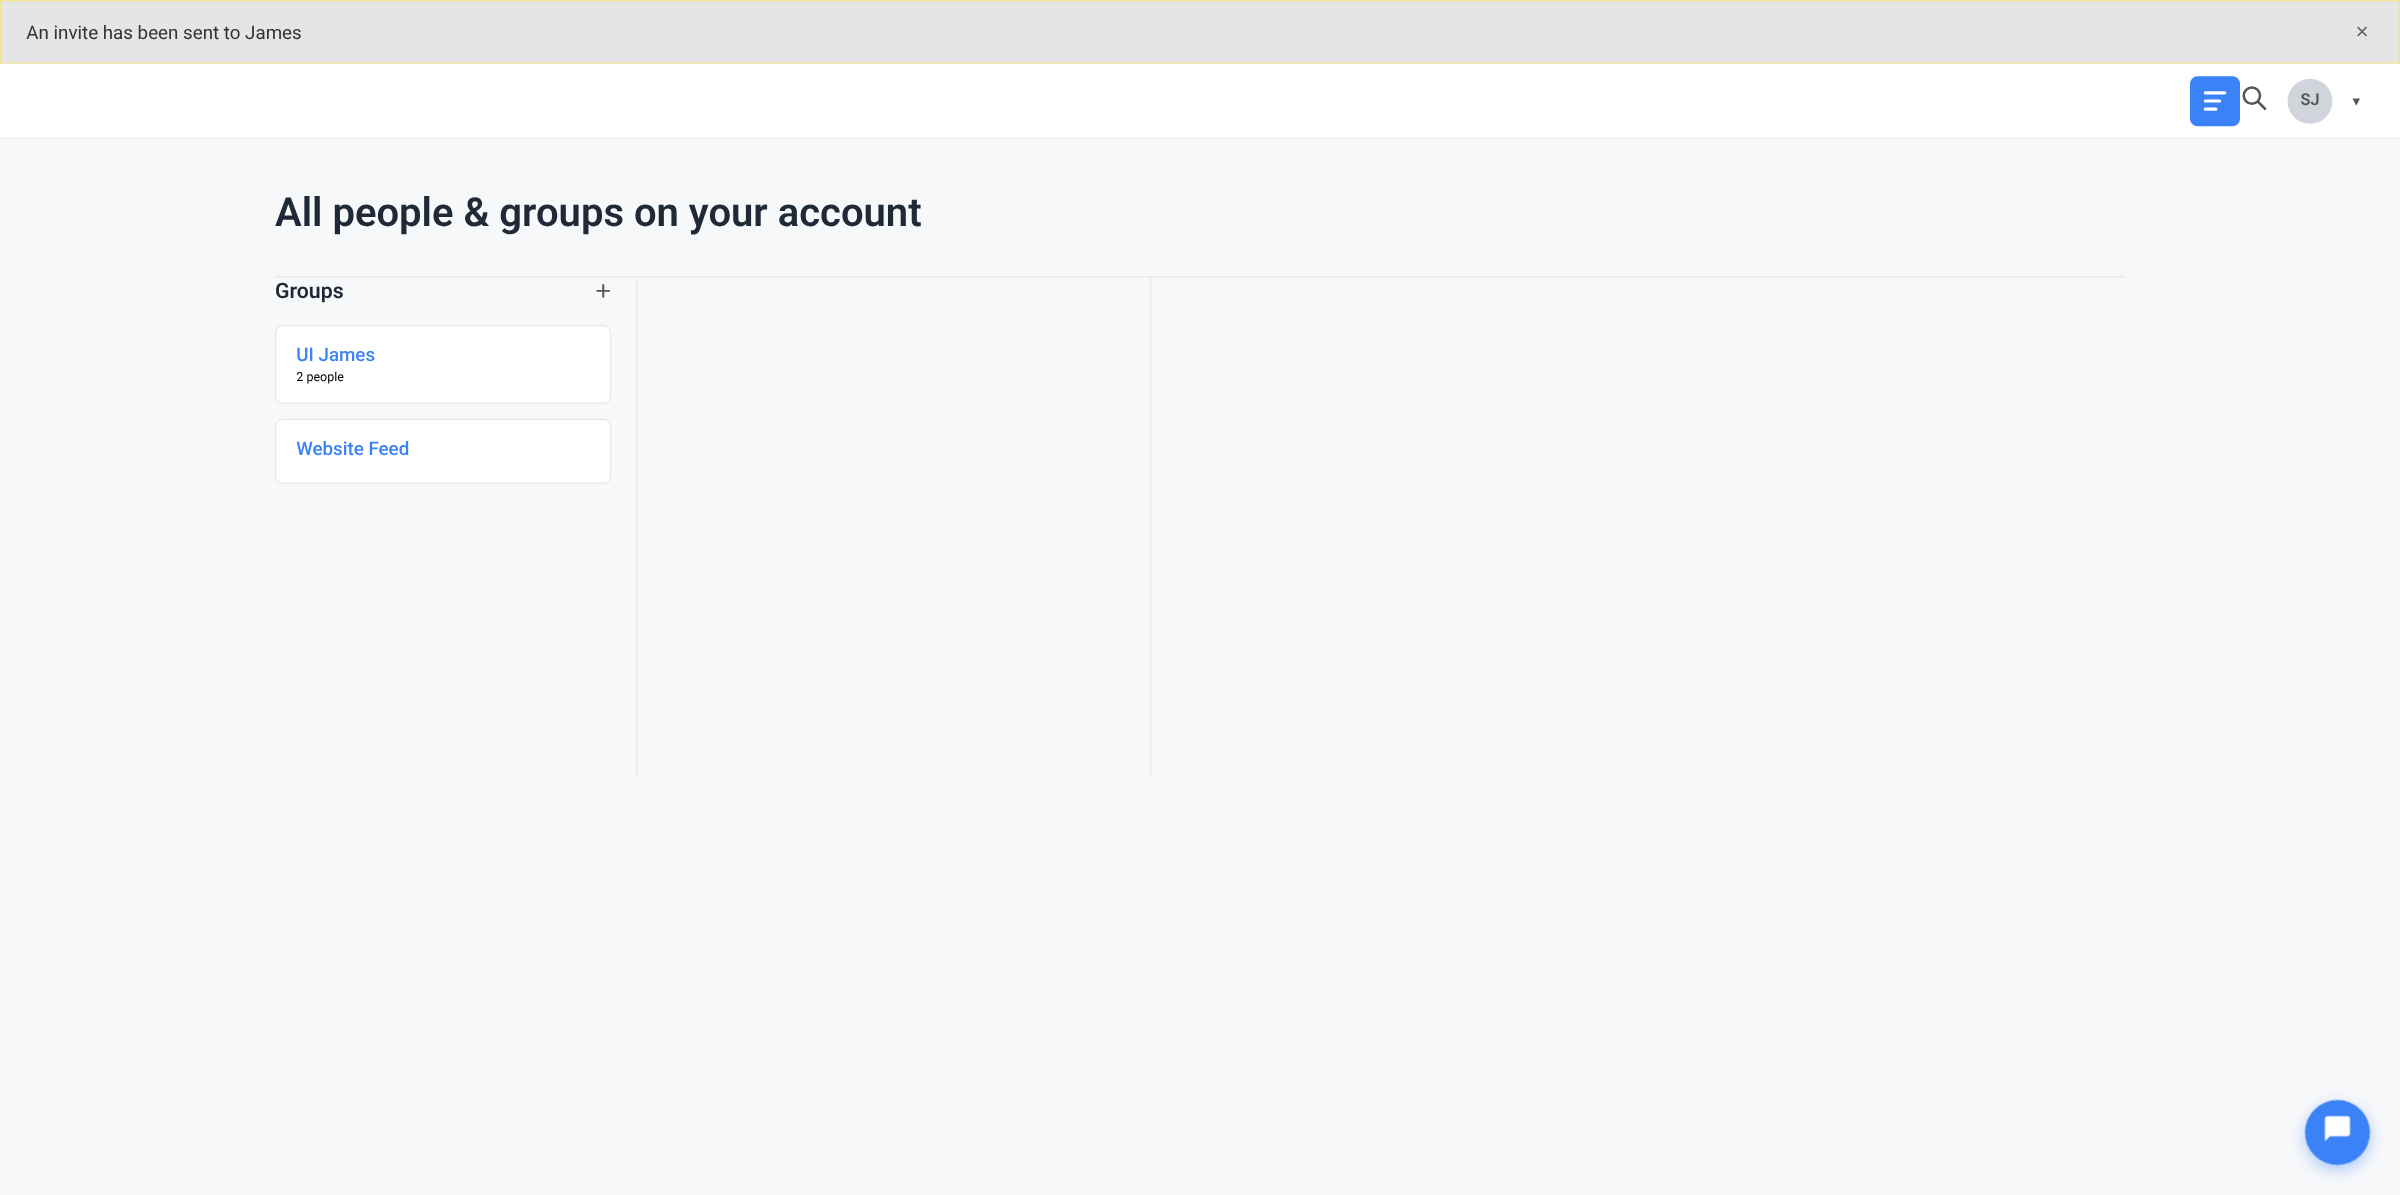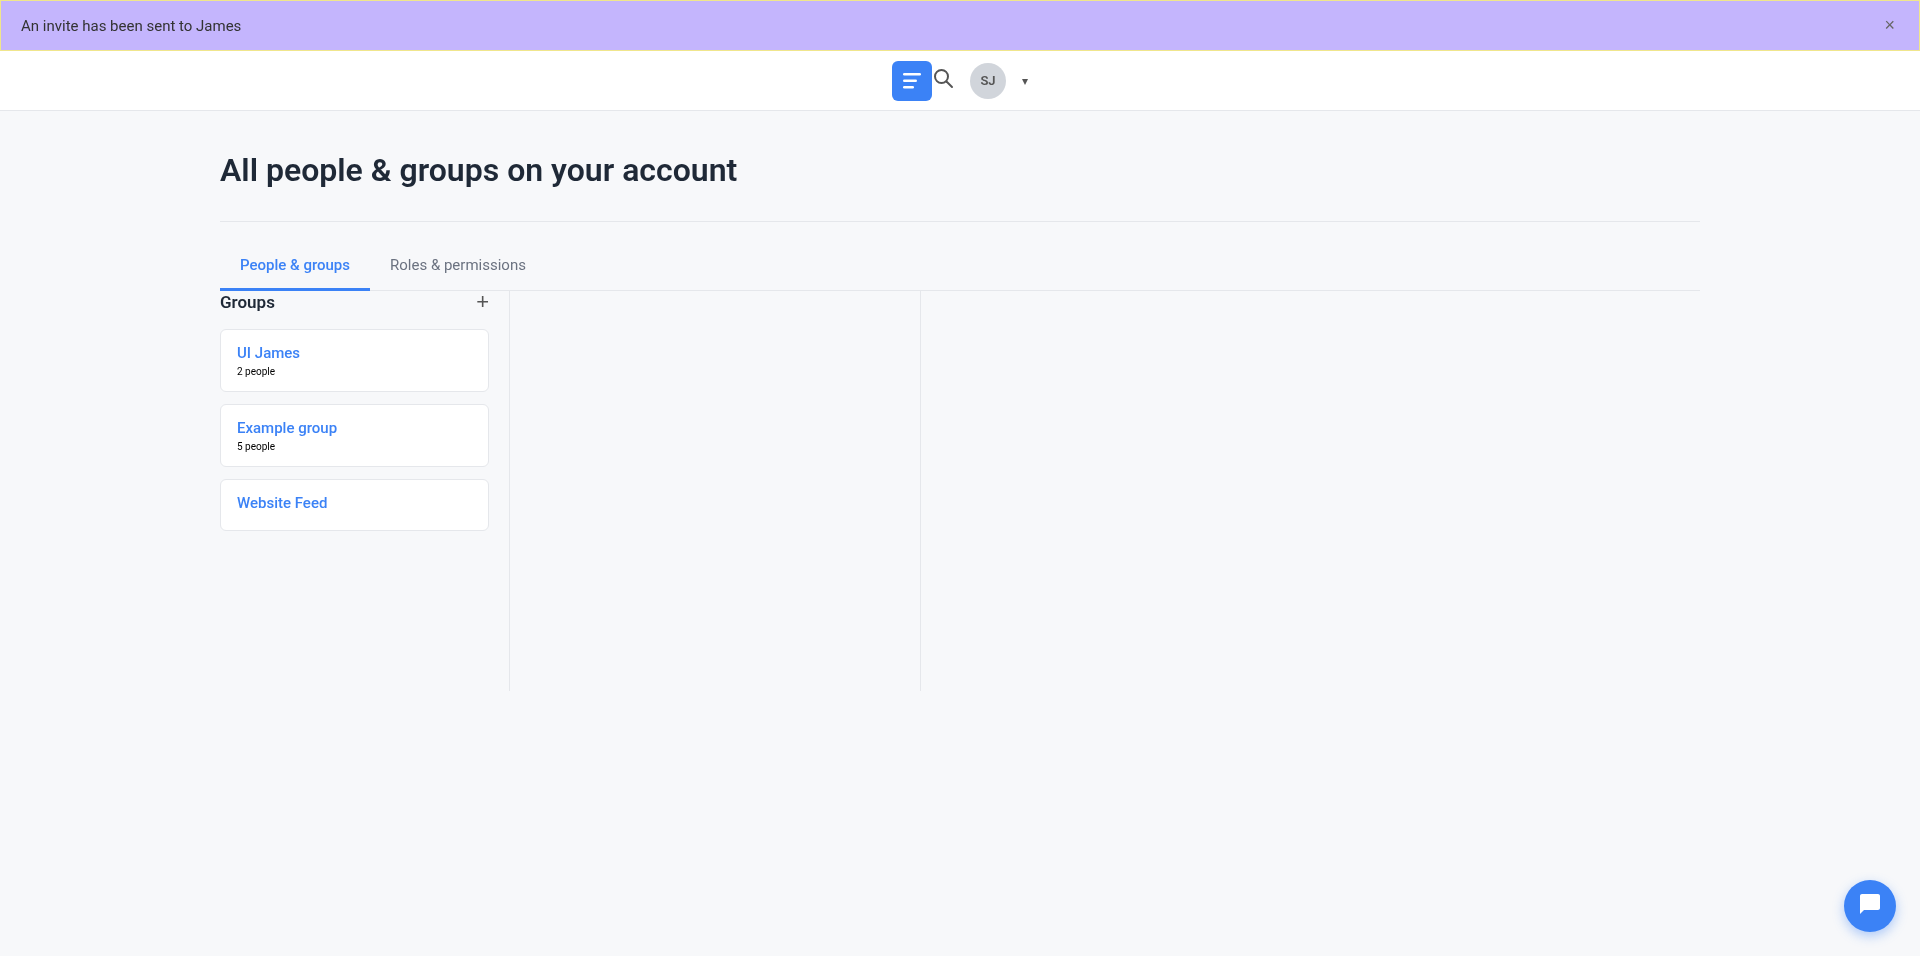--- a/index.html
+++ b/index.html
@@ -1,20 +1,20 @@
 <!DOCTYPE html>
 <html><head>
   <meta charset="utf-8">
   <style>
     * { box-sizing: border-box; margin: 0; padding: 0; }
     body { font-family: -apple-system, BlinkMacSystemFont, 'Segoe UI', Roboto, sans-serif; background: #f7f8fa; color: #333; }
 
     
     .notification-banner {
-      background: #c4b5fd;
+      background: #e5e5e5;
       border: 1px solid #f0e68c;
       padding: 14px 20px;
       display: flex;
       align-items: center;
       justify-content: space-between;
       font-size: 15px;
       color: #333;
     }
     .notification-close {
       background: none;
@@ -24,21 +24,21 @@
       color: #666;
       padding: 0 4px;
     }
 
     
     .top-nav {
       background: #fff;
       border-bottom: 1px solid #e5e7eb;
       display: flex;
       align-items: center;
-      justify-content: center;
+      justify-content: flex-end;
       padding: 0 32px;
       height: 60px;
     }
     .nav-logo {
       background: #3b82f6;
       border-radius: 6px;
       width: 40px;
       height: 40px;
       display: flex;
       align-items: center;
@@ -226,42 +226,34 @@
     </span>
     <div class="nav-avatar">SJ</div>
     <span class="nav-dropdown-arrow">▾</span>
   </div>
 </nav>
 
 <div class="main-content">
   <h1 class="page-title">All people &amp; groups on your account</h1>
   <hr class="divider">
 
-  <div class="tabs">
-    <a class="tab active">People &amp; groups</a>
-    <a class="tab">Roles &amp; permissions</a>
-  </div>
 
   <div class="content-area">
 
     <div class="groups-panel">
       <div class="groups-header">
         <span class="groups-title">Groups</span>
         <button class="add-group-btn">+</button>
       </div>
 
       <div class="group-card">
         <div class="group-card-name">UI James</div>
         <div class="group-card-count">2 people</div>
       </div>
 
-      <div class="group-card">
-        <div class="group-card-name">Example group</div>
-        <div class="group-card-count">5 people</div>
-      </div>
 
       <div class="group-card">
         <div class="group-card-name">Website Feed</div>
         <div class="group-card-count"></div>
       </div>
     </div>
 
     <div class="middle-panel"></div>
 
     <div class="right-panel"></div>

